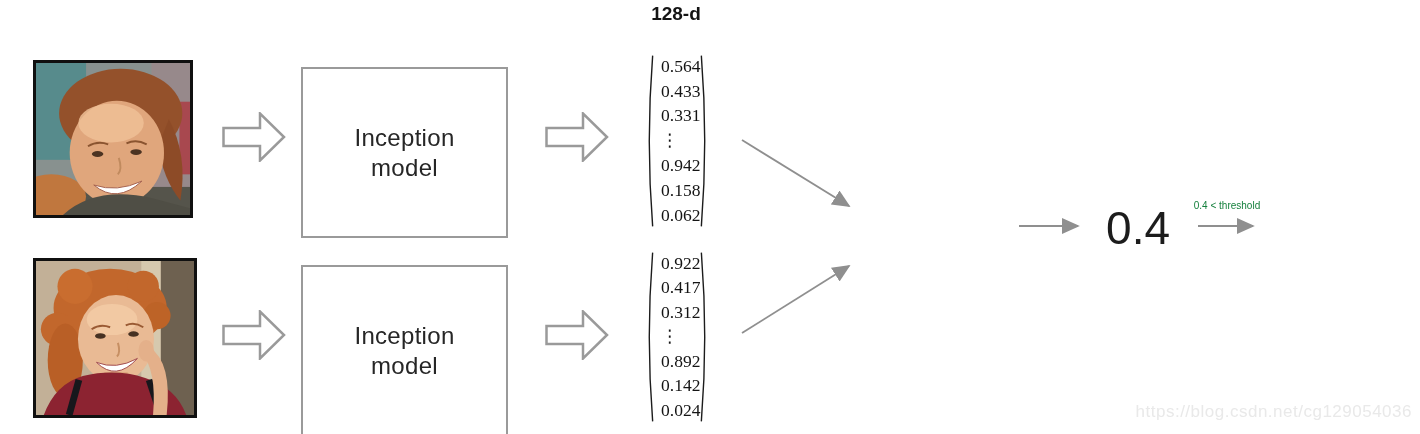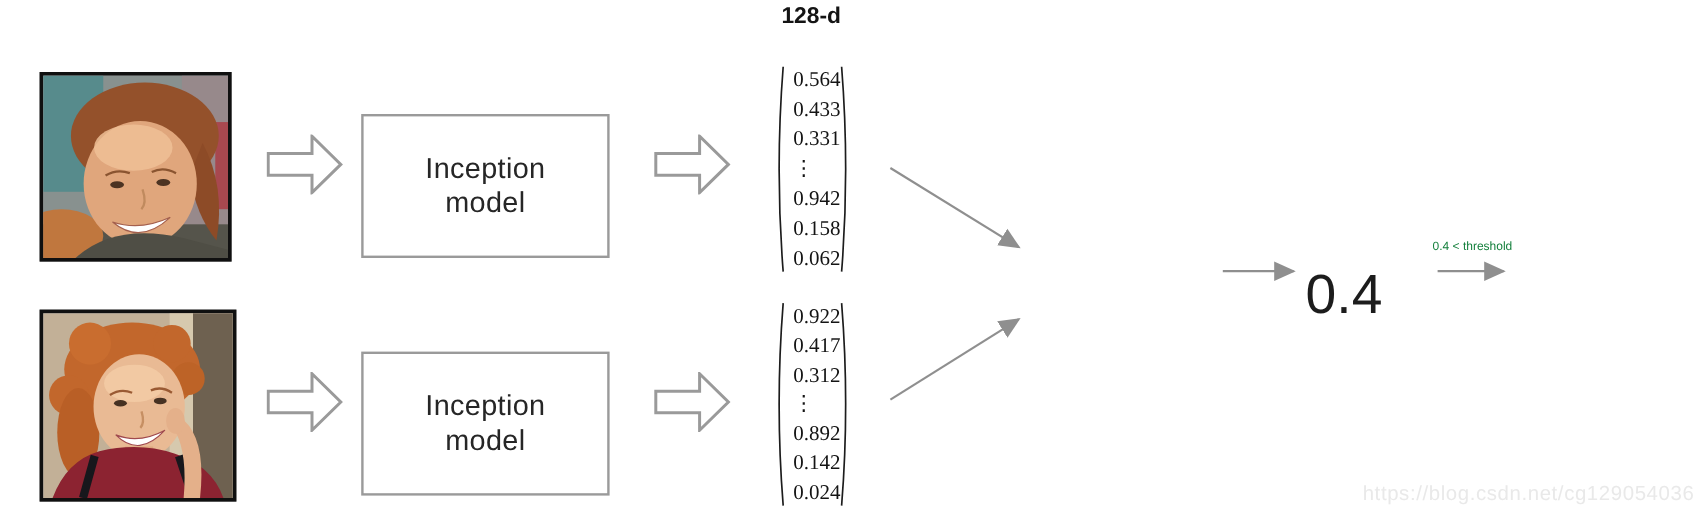--- a/index.html
+++ b/index.html
@@ -13,23 +13,23 @@
   .photo svg { display:block; width:100%; height:100%; }
   .photo-top    { left:33px;  top:60px;  width:160px; height:158px; }
   .photo-bottom { left:33px;  top:258px; width:164px; height:160px; }
 
   
   .block-arrow { position:absolute; width:64px; height:50px; }
   .block-arrow svg { display:block; width:100%; height:100%; }
 
   
   .model-box {
-    position:absolute; left:301px; width:207px; height:120px;
+    position:absolute; left:301px; width:207px; height:171px;
     border:2px solid #9a9a9a; background:#fff; box-sizing:border-box;
-    display:flex; align-items:center; justify-content:center;margin-top:28px;
+    display:flex; align-items:center; justify-content:center;
   }
   .model-box .label {
     font-size:24px; line-height:1.22; color:#262626; text-align:center;
     white-space:pre-line; letter-spacing:0.3px;
   }
 
   
   .label-128d {
     position:absolute; left:639px; top:3px; width:74px; text-align:center;
     font-size:19px; font-weight:bold; color:#141414;
@@ -54,21 +54,21 @@
     position:absolute; left:867px; top:165px; width:128px; height:128px;
     border-radius:50%;
     background: radial-gradient(ellipse at 36% 26%, #fdfdfd 0%, #f0f0f0 40%, #e0e0e0 72%, #d2d2d2 100%);
     box-shadow: 0 7px 12px rgba(0,0,0,0.28);
     display:flex; align-items:center; justify-content:center;
   }
   .distance-circle .label { font-size:23px; color:#2a2a2a; }
 
   
   .score {
-    position:absolute; left:1088px; top:216px; width:82px; text-align:left;
+    position:absolute; left:1088px; top:199px; width:82px; text-align:right;
     font-size:46px; color:#1c1c1c; line-height:58px;
   }
   .threshold-note {
     position:absolute; left:1158px; top:200px; width:138px; text-align:center;
     font-size:10px; color:#15803d;
   }
   .output-label {
     position:absolute; left:1268px; top:198px; width:110px; text-align:center;
     font-size:48px; color:#1c1c1c; line-height:60px;
   }

